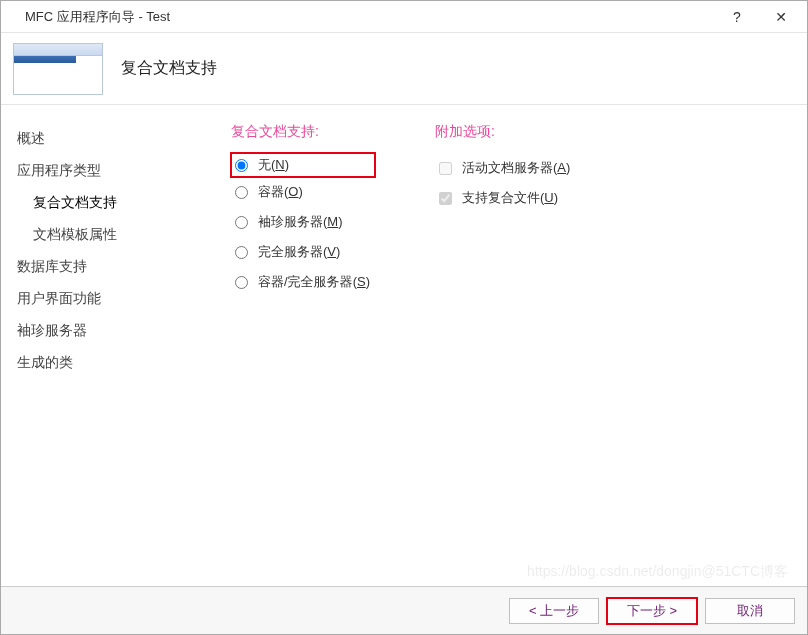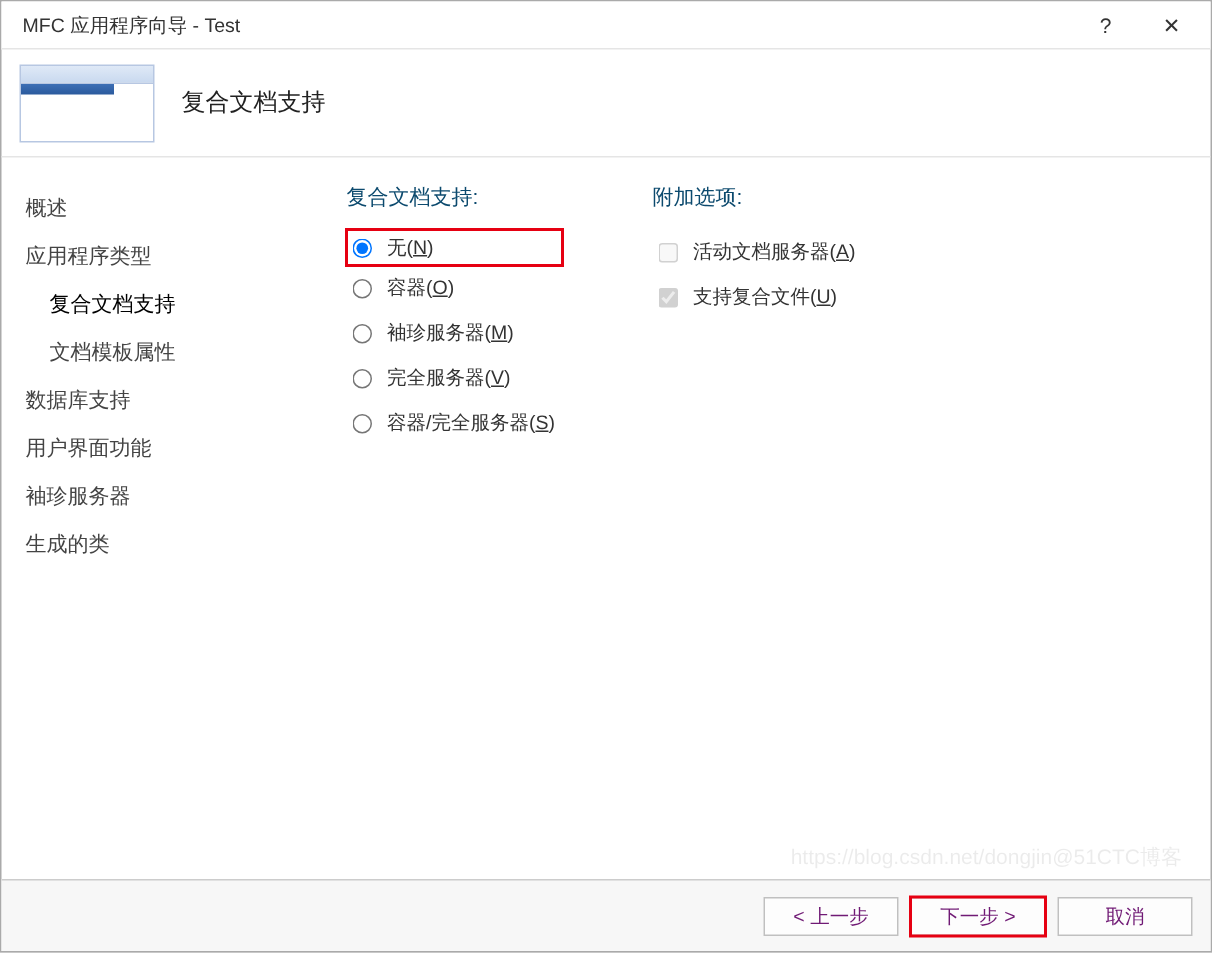--- a/index.html
+++ b/index.html
@@ -18,21 +18,21 @@
   border: 1px solid #aaa;
   display: flex;
   flex-direction: column;
 }
 .titlebar {
   height: 32px;
   background: #fff;
   border-bottom: 1px solid #e5e5e5;
   display: flex;
   align-items: center;
-  padding: 0 4px 0 14px;
+  padding: 0 4px 0 24px;
   color: #333;
 }
 .titlebar .title { flex: 1; font-size: 13px; }
 .titlebar .win-btn {
   width: 44px; height: 30px;
   display: flex; align-items: center; justify-content: center;
   color: #333; font-size: 14px;
 }
 .header {
   height: 72px;
@@ -75,21 +75,21 @@
 .nav-item.sub { padding-left: 16px; }
 .nav-item.active { color: #000; }
 .content {
   flex: 1;
   display: flex;
   padding: 18px 10px 10px 30px;
   gap: 60px;
 }
 .col { display: flex; flex-direction: column; }
 .col-label {
-  font-size: 14px; color: #0c4a6e; margin-bottom: 12px;
+  font-size: 14px; color: #ec4899; margin-bottom: 12px;
 }
 .radio-row, .check-row {
   display: flex; align-items: center;
   height: 30px; gap: 8px;
   font-size: 13px; color: #333;
 }
 .radio-row input, .check-row input { margin: 0 2px 0 4px; }
 .accel { text-decoration: underline; }
 .disabled { color: #aaa; }
 .highlight-red {

